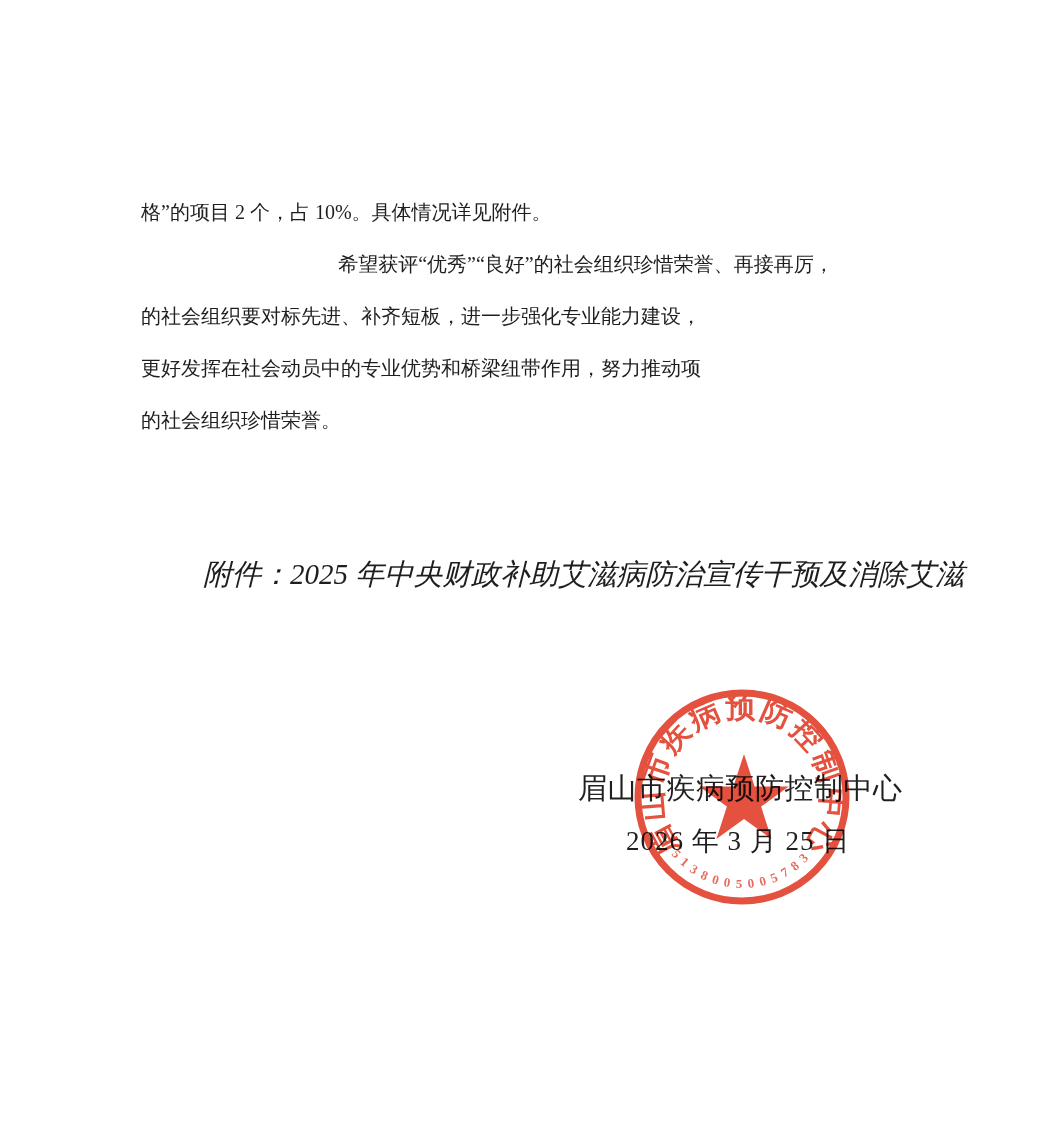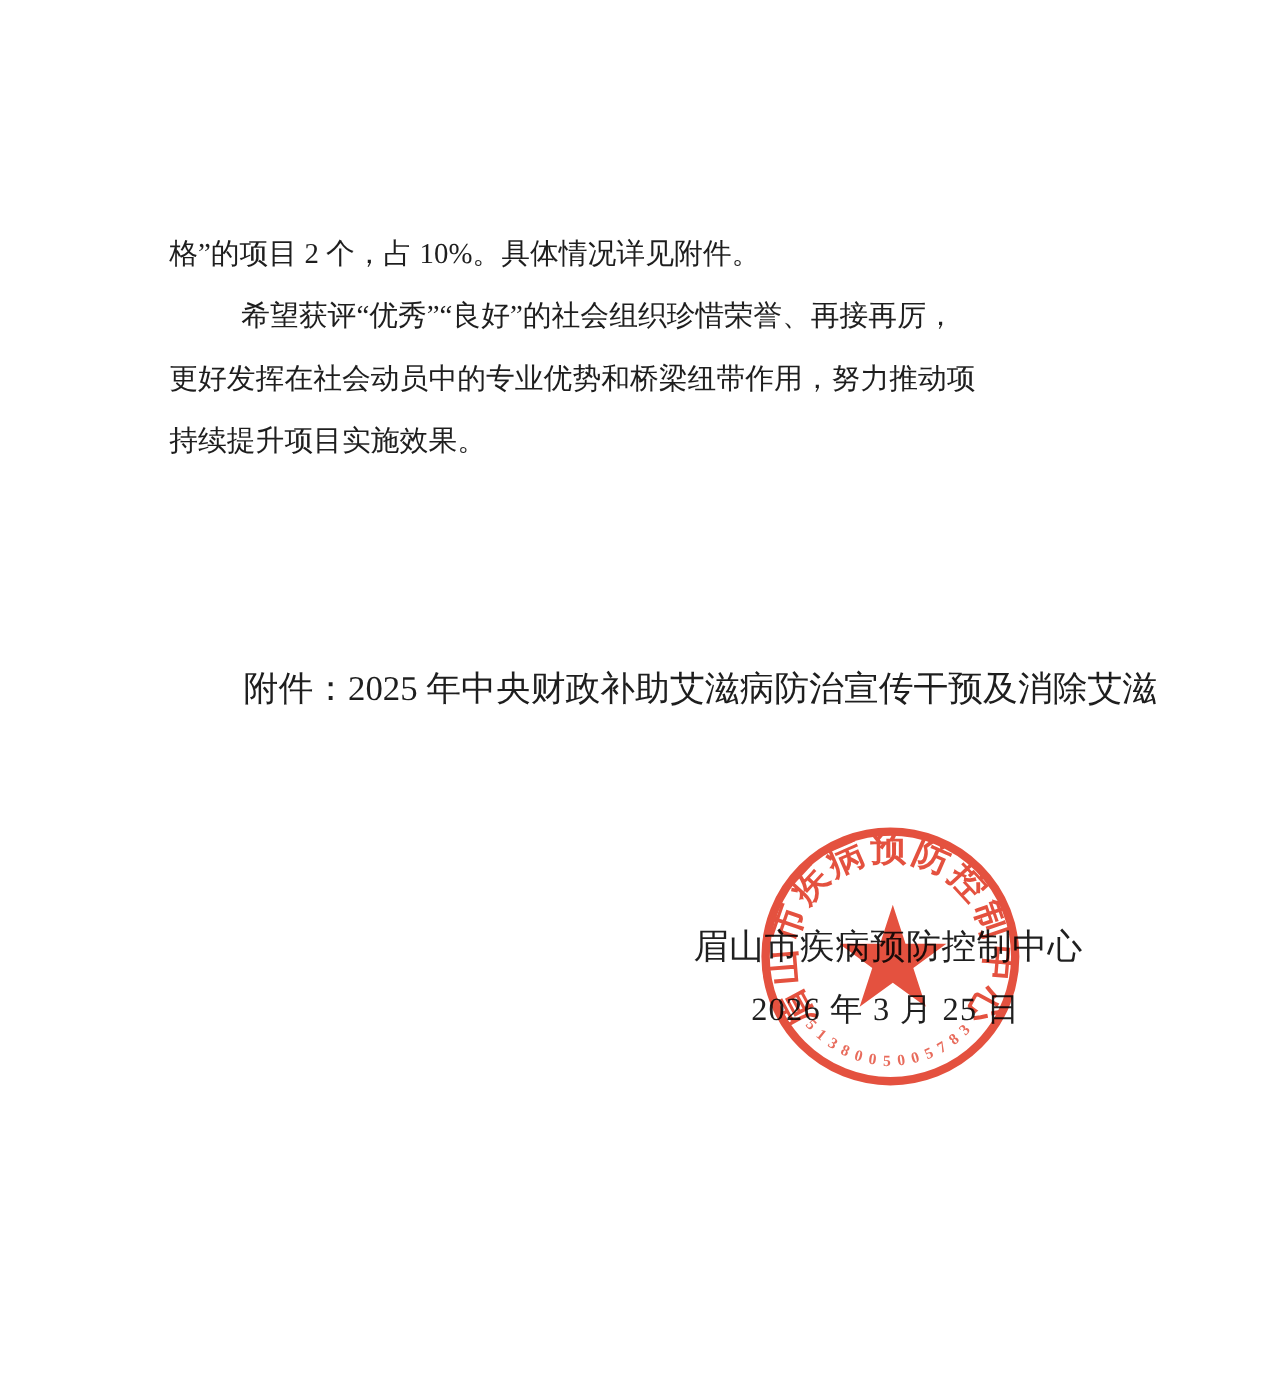--- a/index.html
+++ b/index.html
@@ -12,34 +12,35 @@
     position: relative;
     width: 1056px; height: 1148px;
     background: #ffffff;
     overflow: hidden;
   }
   .body-text {
     position: absolute;
     left: 141px; top: 186px;
     width: 830px;
     color: #1e1e1e;
-    font-size: 24px;
+    font-size: 20px;
     line-height: 52px;
     white-space: nowrap;
   }
   .line { height: 52px; }
-  .line.indent { padding-left: 60px; }
+  .line.indent { padding-left: 60px; text-align: center; }
   .attachment {
     position: absolute;
     left: 203px; top: 548px;
     width: 780px;
     color: #1e1e1e;
     font-size: 29px;
     line-height: 52px;
     white-space: nowrap;
+    font-style: italic;
   }
   .attachment .cont { padding-left: 88px; }
   .signature {
     position: absolute;
     left: 578px; top: 769px;
     color: #1f1f1f;
     font-size: 29px;
     letter-spacing: 0.5px;
     white-space: nowrap;
   }
@@ -73,22 +74,23 @@
   }
 </style>
 </head>
 <body>
 
 <div class="page">
 
   <div class="body-text">
     <div class="line">格”的项目 2 个，占 10%。具体情况详见附件。</div>
     <div class="line indent">希望获评“优秀”“良好”的社会组织珍惜荣誉、再接再厉，</div>
+    <div class="line">的社会组织要对标先进、补齐短板，进一步强化专业能力建设，</div>
     <div class="line">更好发挥在社会动员中的专业优势和桥梁纽带作用，努力推动项</div>
-    <div class="line">持续提升项目实施效果。</div>
+    <div class="line">的社会组织珍惜荣誉。</div>
   </div>
 
   <div class="attachment">
     <div class="line">附件：2025 年中央财政补助艾滋病防治宣传干预及消除艾滋</div>
   </div>
 
   <div class="signature">眉山市疾病预防控制中心</div>
   <div class="sign-date">2026 年 3 月 25 日</div>
 
   <svg class="seal" viewBox="0 0 236 236" xmlns="http://www.w3.org/2000/svg">

